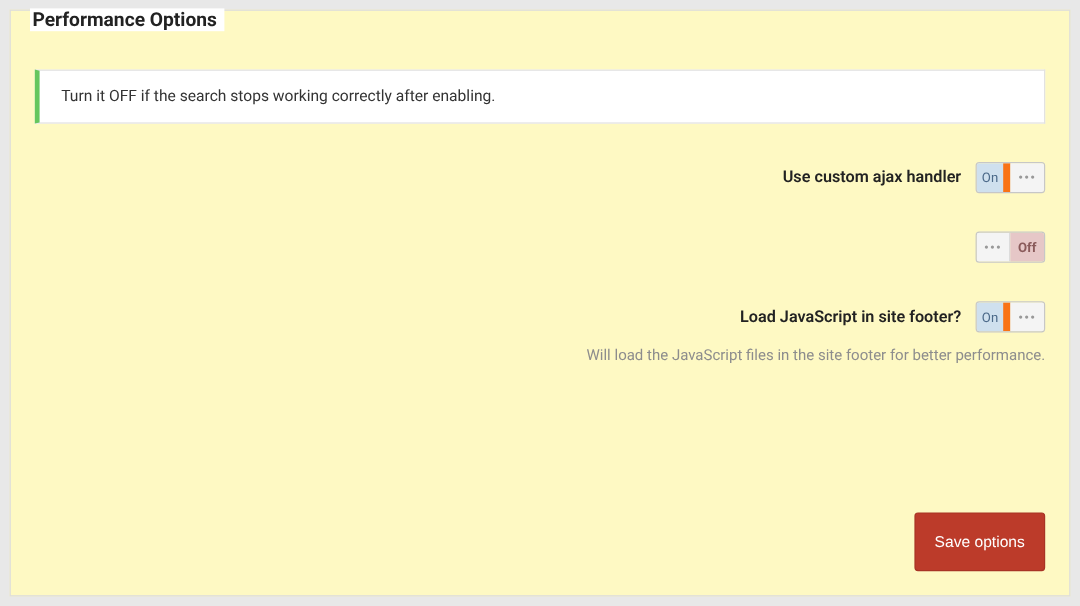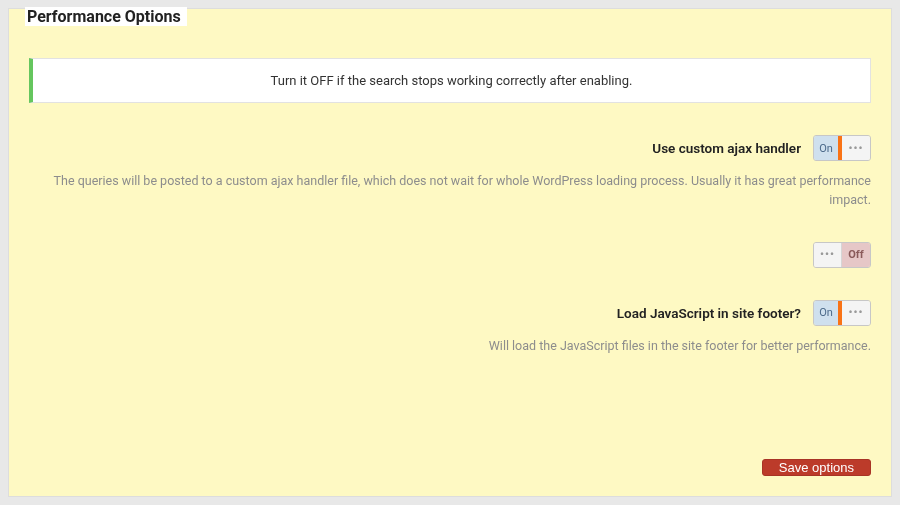--- a/index.html
+++ b/index.html
@@ -29,21 +29,21 @@
       font-size: 16px;
       color: #222;
     }
     .notice {
       margin-top: 30px;
       border: 1px solid #e2e2e2;
       border-left: 4px solid #65c65e;
       background: #fff;
       padding: 14px 18px;
       color: #333;
-      text-align: center;
+      text-align: left;
       font-size: 13px;
     }
     .option {
       margin-top: 32px;
     }
     .option-header {
       display: flex;
       align-items: center;
       justify-content: flex-end;
       gap: 12px;
@@ -67,21 +67,21 @@
       align-items: center;
       justify-content: center;
       width: 28px;
       height: 100%;
       font-size: 11px;
       color: #555;
     }
     .toggle-on .seg-on {
       background: #cfe0ee;
       color: #4c6a8a;
-      border-right: 4px solid #f97316;
+      border-right: 6px solid #f97316;
     }
     .toggle-on .seg-off {
       background: #f4f4f4;
       color: #999;
     }
     .toggle-off .seg-on {
       background: #f4f4f4;
       color: #999;
       border-right: 1px solid #d6d6d6;
     }
@@ -106,42 +106,41 @@
     .save-row {
       position: absolute;
       bottom: 20px;
       right: 20px;
     }
     .save-btn {
       background: #bc3b2a;
       border: 1px solid #a83425;
       color: #fff;
       font-size: 13px;
-      padding: 0 16px;
+      padding: 16px 16px;
       border-radius: 3px;
       cursor: pointer;
     }
   </style>
 </head>
 <body>
 
 <div class="panel">
   <span class="panel-title">Performance Options</span>
 
   <div class="notice">Turn it OFF if the search stops working correctly after enabling.</div>
 
   <div class="option">
     <div class="option-header">
       <span class="option-label">Use custom ajax handler</span>
       <span class="toggle toggle-on">
         <span class="toggle-seg seg-on">On</span>
         <span class="toggle-seg seg-off dots">•••</span>
       </span>
     </div>
-    <div class="option-desc">The queries will be posted to a custom ajax handler file, which does not wait for whole WordPress loading process. Usually it has great performance impact.</div>
   </div>
 
   <div class="option">
     <div class="option-header">
       <span class="toggle toggle-off">
         <span class="toggle-seg seg-on dots">•••</span>
         <span class="toggle-seg seg-off">Off</span>
       </span>
     </div>
   </div>

